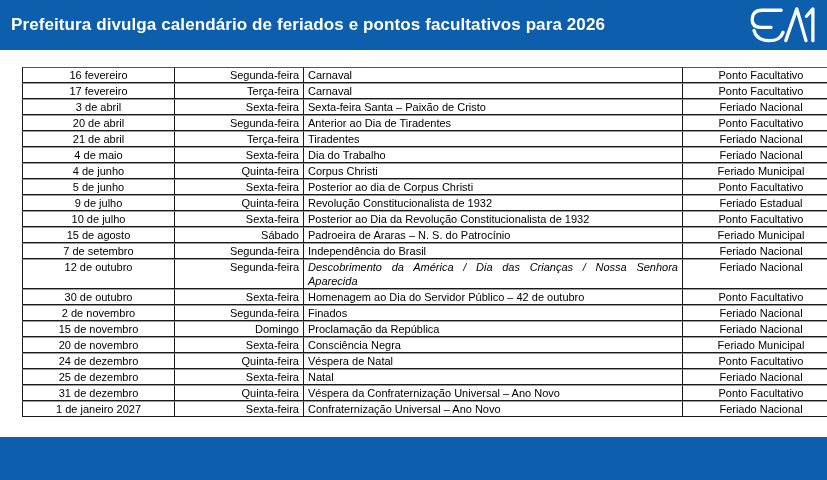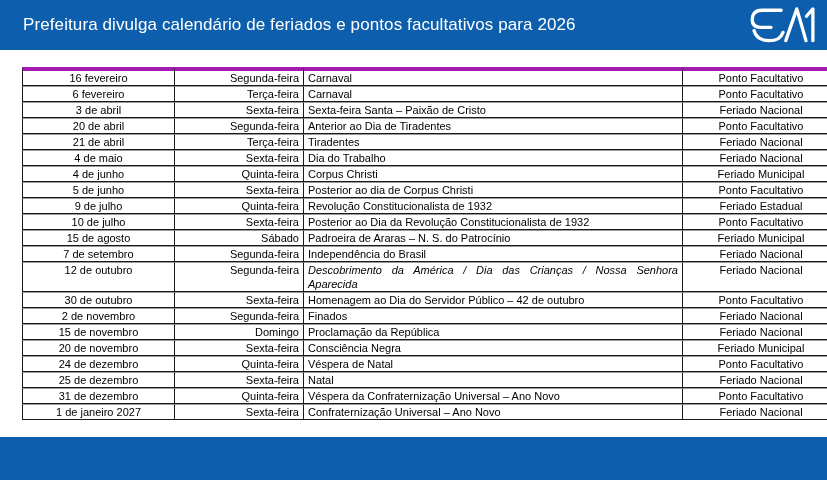--- a/index.html
+++ b/index.html
@@ -14,22 +14,22 @@
   
   .header-bar {
     position: absolute; top: 0; left: 0;
     width: 827px; height: 50px;
     background: #0d5ead;
     display: flex; align-items: center;
   }
   .page-title {
     color: #ffffff;
     font-size: 17px;
-    font-weight: normal;
-    padding-left: 23px;
+    font-weight: bold;
+    padding-left: 11px;
     white-space: nowrap;
     letter-spacing: 0.1px;
   }
   .logo-wrap {
     position: absolute; right: 8px; top: 2px;
     width: 72px; height: 46px;
   }
 
   
   .footer-bar {
@@ -54,21 +54,21 @@
   table.holidays td {
     border-top: 1px solid #9b9b9b;
     border-bottom: 1px solid #1a1a1a;
     border-right: 1px solid #1a1a1a;
     padding: 0 4px;
     line-height: 14px;
     overflow: hidden;
     vertical-align: top;
   }
   table.holidays td:first-child { border-left: 1px solid #1a1a1a; }
-  table.holidays tr:first-child td { border-top: 4px solid #a21caf; margin-top: 16px; }
+  table.holidays tr:first-child td { border-top: 1px solid #a21caf; margin-top: 16px; }
   td.col-date     { width: 143px; text-align: center; }
   td.col-weekday  { width: 120px; text-align: right; }
   td.col-desc     { width: 370px; text-align: left; }
   td.col-type     { width: 148px; text-align: center; }
   td.desc-justify { text-align: justify; word-spacing: 5px; font-style: italic; }
 </style>
 </head>
 <body>
 
 <div class="page">
@@ -93,21 +93,21 @@
   <div class="table-wrap">
     <table class="holidays">
       <tbody id="holiday-tbody">
           <tr>
             <td class="col-date">16 fevereiro</td>
             <td class="col-weekday">Segunda-feira</td>
             <td class="col-desc">Carnaval</td>
             <td class="col-type">Ponto Facultativo</td>
           </tr>
           <tr>
-            <td class="col-date">6 fevereiro</td>
+            <td class="col-date">17 fevereiro</td>
             <td class="col-weekday">Terça-feira</td>
             <td class="col-desc">Carnaval</td>
             <td class="col-type">Ponto Facultativo</td>
           </tr>
           <tr>
             <td class="col-date">3 de abril</td>
             <td class="col-weekday">Sexta-feira</td>
             <td class="col-desc">Sexta-feira Santa – Paixão de Cristo</td>
             <td class="col-type">Feriado Nacional</td>
           </tr>

